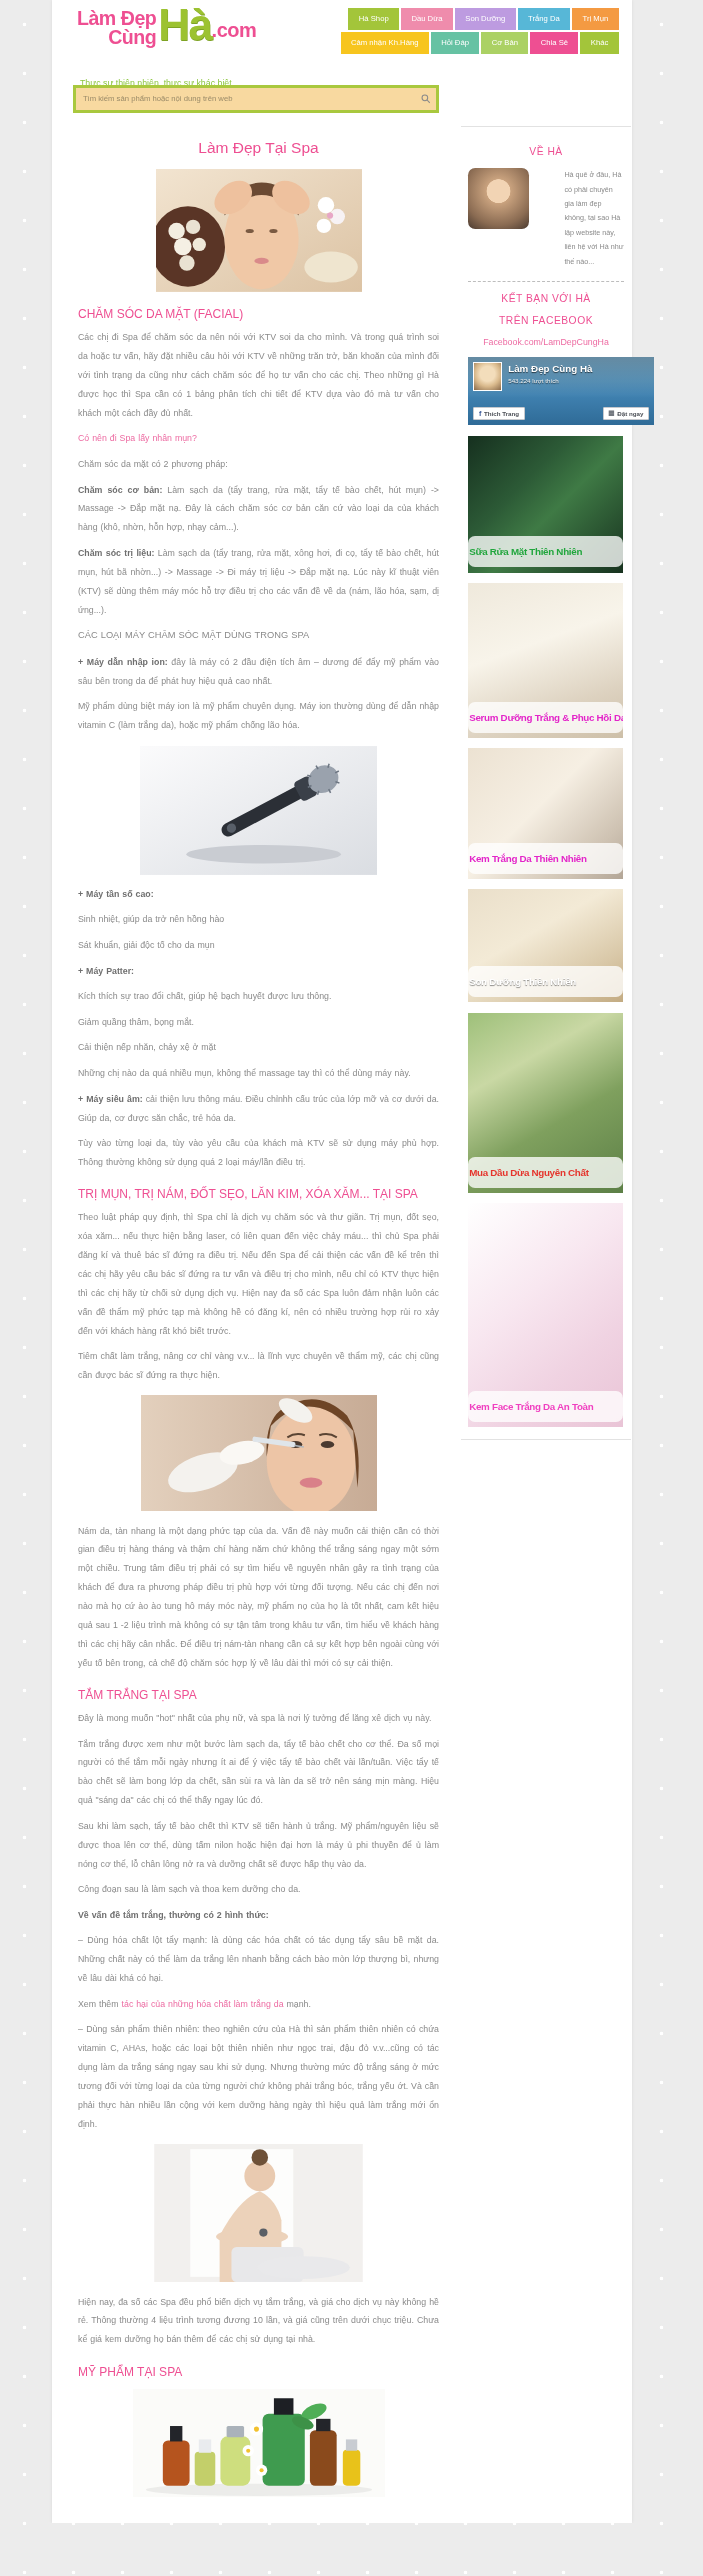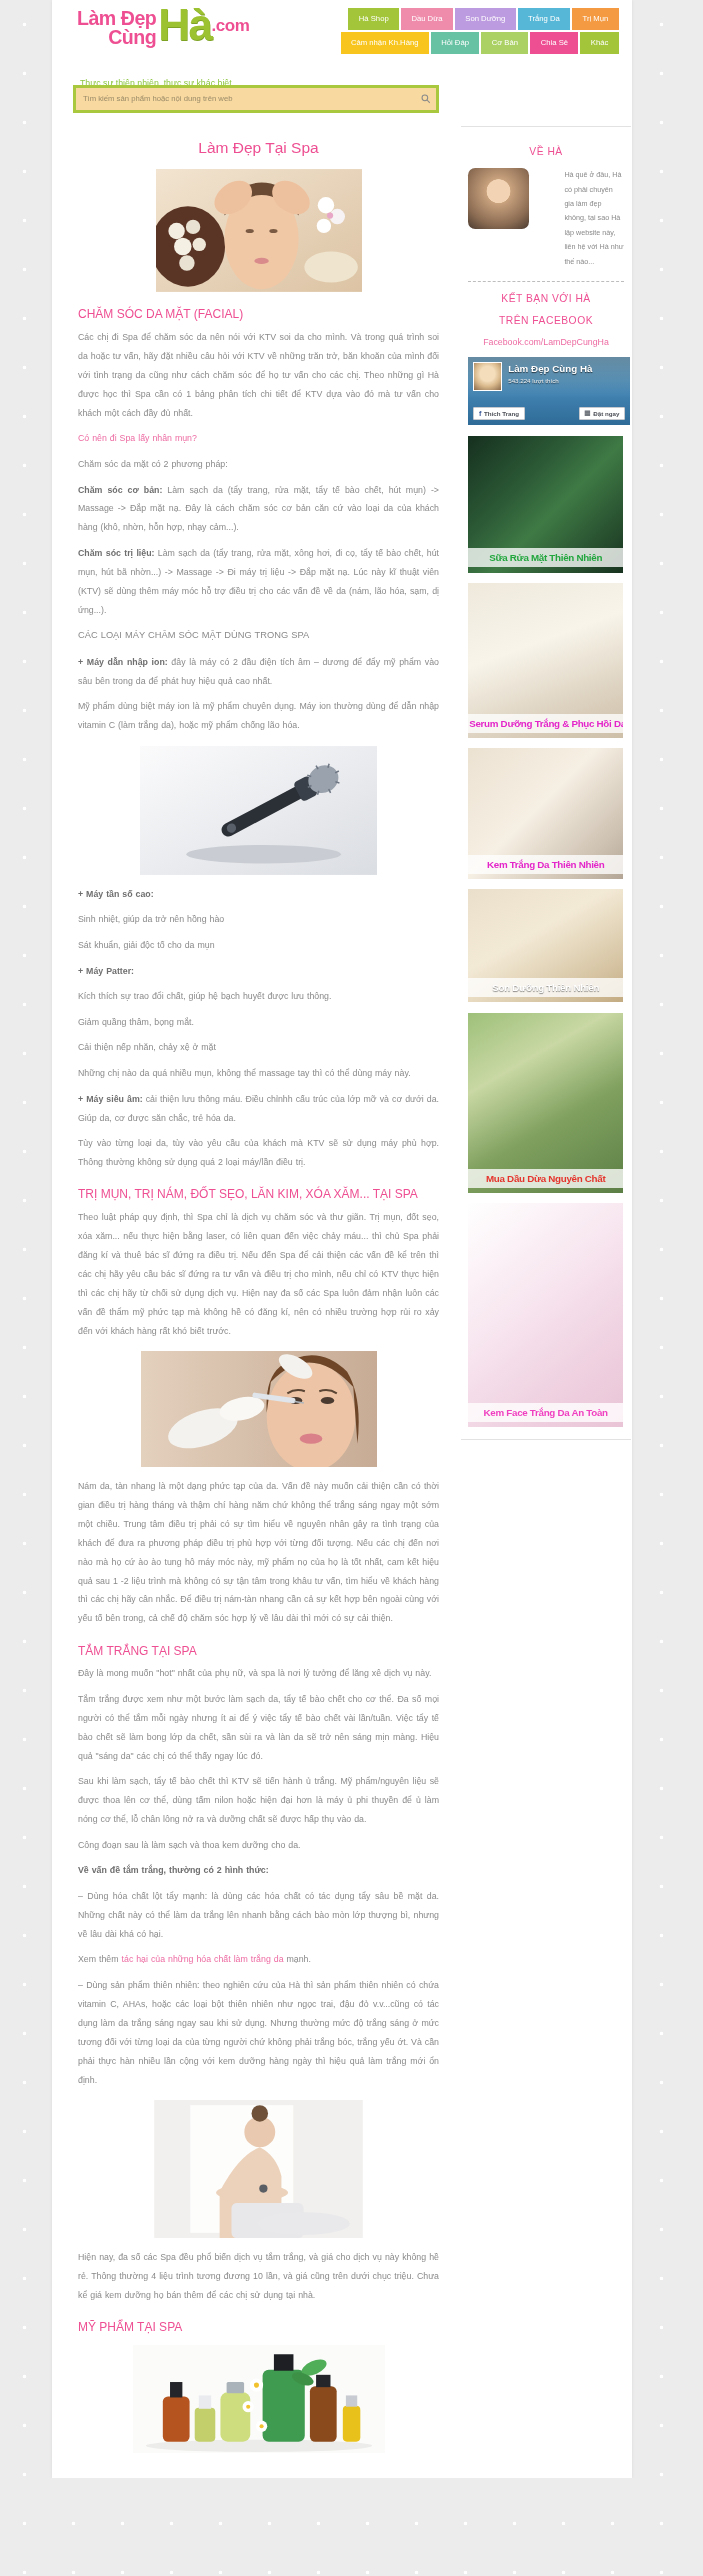--- a/index.html
+++ b/index.html
@@ -23,21 +23,21 @@
   .logo-text { display:inline-block; text-align:right; vertical-align:top; margin-top:3.1px; }
   .logo-text .l1, .logo-text .l2 {
     display:block; color:#ee4f92; font-weight:bold; font-size:19.6px; line-height:.95;
     font-family:"Liberation Sans", sans-serif; letter-spacing:-0.5px;
   }
   .logo-ha {
     display:inline-block; color:#9cc231; font-weight:bold; font-size:44px; line-height:.85;
     vertical-align:top; margin-left:2.1px; letter-spacing:-1.5px;
     text-shadow:0.5px 0.5px 0 #7ea324;
   }
-  .logo-com { color:#ee4f92; font-weight:bold; font-size:17px; vertical-align:bottom; line-height:2.4; letter-spacing:-0.5px; }
+  .logo-com { color:#ee4f92; font-weight:bold; font-size:20px; vertical-align:bottom; line-height:2.4; letter-spacing:-0.5px; }
   .tagline { position:absolute; left:28px; top:78px; color:#8bc53f; font-size:8.8px; }
   .nav-row { position:absolute; right:13.4px; display:flex; gap:2.1px; justify-content:flex-end; }
   .nav-row.r1 { top:8.2px; }
   .nav-row.r2 { top:32px; }
   .nav-btn {
     border:none; color:#fff; font-size:7.7px; padding:0 10.3px; height:21.6px;
     cursor:pointer; font-family:"Liberation Sans", sans-serif;
   }
   
   .search-wrap { position:relative; margin:2.1px 0 0 20.6px; width:366px; background:#a9c83e; padding:3.1px; }
@@ -63,37 +63,37 @@
   aside { width:170px; margin-left:22px; margin-top:9.3px; border-top:0.5px solid #e2e2e2; border-bottom:0.5px solid #e2e2e2; padding:13.4px 7.2px 12.4px; }
   aside h3 { color:#ee4f92; font-size:10.3px; font-weight:normal; text-align:center; margin:5.2px 0 11.3px; letter-spacing:0.5px; }
   .about-row { display:flex; gap:7.2px; }
   .avatar {
     width:61px; height:61px; border-radius:7.2px; flex:none;
     background: radial-gradient(circle at 50% 38%, #f2d4b4 24%, #c9a27e 25%, #8a6b52 70%, #4a3a30 100%);
   }
   .about-row p { font-size:7.2px; line-height:2; color:#8a8a8a;margin-left:28px; }
   hr.dashed { border:none; border-top:0.5px dashed #bdbdbd; margin:12.4px 0 10.3px; }
   .fb-link { display:block; text-align:center; color:#ed6ba2; font-size:8.8px; margin:9.3px 0 10.3px; text-decoration:none; cursor:pointer; }
-  .fb-widget { position:relative; width:162px; height:68px; overflow:hidden; cursor:pointer;
+  .fb-widget { position:relative; width:186px; height:68px; overflow:hidden; cursor:pointer;
     background:linear-gradient(180deg,#86b9d8 0%,#5f9cc4 35%,#3e7fae 60%,#2f6b97 100%); }
   .fbw-shade { position:absolute; inset:0; background:linear-gradient(180deg,rgba(0,0,0,.25),rgba(0,0,0,0) 55%); }
   .fbw-ava { position:absolute; left:5.2px; top:5.2px; width:29px; height:29px; border:1px solid #fff;
     background:radial-gradient(circle at 50% 40%, #f3ddbb 35%, #d9b98c 60%, #8a6a4a 100%); }
   .fbw-name { position:absolute; left:40px; top:6.2px; color:#fff; font-weight:bold; font-size:9.8px; text-shadow:0 0.5px 1px rgba(0,0,0,.6); }
   .fbw-likes { position:absolute; left:40px; top:19.6px; color:#f0f0f0; font-size:6.2px; text-shadow:0 0.5px 1px rgba(0,0,0,.6); }
   .fbw-btn {
     position:absolute; bottom:5.2px; height:13.4px; background:#fff; border:0.5px solid #c6c9ce; border-radius:1px;
     font-size:6.2px; font-weight:bold; color:#4b4f56; display:flex; align-items:center; gap:2.6px; padding:0 4.6px; cursor:pointer;
   }
   .fbw-btn .f { color:#3b5998; font-size:7.2px; font-weight:bold; }
   .fbw-btn .cal { color:#6a6f77; font-size:6.7px; }
   .banner { position:relative; width:155px; margin-top:10.3px; overflow:hidden; cursor:pointer; }
   .caption {
     position:absolute; left:0; right:0; bottom:5.2px; background:rgba(255,255,255,.78);
-    text-align:center; font-weight:bold; font-size:9.8px; padding:4px 1px; letter-spacing:-0.3px; white-space:nowrap;
+    font-weight:bold; font-size:9.8px; padding:10px 1px; letter-spacing:-0.3px; white-space:nowrap;border-radius:7px;
   }
   .bg-sua { background:linear-gradient(135deg,#16301f 0%,#2c5a36 35%,#3f7a45 55%,#17321f 100%); }
   .bg-serum { background:linear-gradient(160deg,#efe9dc 0%,#f8f4ea 40%,#ddd2c0 75%,#cdbfa8 100%); }
   .bg-kemtrang { background:linear-gradient(135deg,#ece2d2 0%,#f6efe3 45%,#cfc3b3 80%,#b3a697 100%); }
   .bg-daudua { background:linear-gradient(150deg,#9ec07a 0%,#c9d8a4 30%,#7fa05e 60%,#5c7f46 100%); }
   .bg-son { background:linear-gradient(150deg,#eadfca 0%,#f3ead6 40%,#d9c8a8 75%,#c3ab82 100%); }
   .bg-kemface { background:linear-gradient(140deg,#ffffff 0%,#f8e7f0 40%,#f0d3e2 70%,#e9c4d6 100%); }
 </style>
 </head>
 <body>
@@ -210,20 +210,21 @@
           <p>Sát khuẩn, giải độc tố cho da mụn</p>
           <p><b>+ Máy Patter:</b></p>
           <p>Kích thích sự trao đổi chất, giúp hệ bạch huyết được lưu thông.</p>
           <p>Giảm quầng thâm, bọng mắt.</p>
           <p>Cải thiện nếp nhăn, chảy xệ ở mặt</p>
           <p>Những chị nào da quá nhiều mụn, không thể massage tay thì có thể dùng máy này.</p>
           <p><b>+ Máy siêu âm:</b> cải thiện lưu thông máu. Điều chỉnhh cấu trúc của lớp mỡ và cơ dưới da. Giúp da, cơ được săn chắc, trẻ hóa da.</p>
           <p>Tùy vào từng loại da, tùy vào yêu cầu của khách mà KTV sẽ sử dụng máy phù hợp. Thông thường không sử dụng quá 2 loại máy/lần điều trị.</p>
           <h2>TRỊ MỤN, TRỊ NÁM, ĐỐT SẸO, LĂN KIM, XÓA XĂM... TẠI SPA</h2>
           <p>Theo luật pháp quy định, thì Spa chỉ là dịch vụ chăm sóc và thư giãn. Trị mụn, đốt sẹo, xóa xăm... nếu thực hiện bằng laser, có liên quan đến việc chảy máu... thì chủ Spa phải đăng kí và thuê bác sĩ  đứng ra điều trị. Nếu đến Spa để cải thiện các vấn đề kể trên thì các chị hãy yêu cầu bác sĩ đứng ra tư vấn và điều trị cho mình, nếu chỉ có KTV thực hiện thì các chị hãy từ chối sử dụng dịch vụ. Hiện nay đa số các Spa luôn đảm nhận luôn các vấn đề thẩm mỹ phức tạp mà không hề có đăng kí, nên có nhiều trường hợp rủi ro xảy đến với khách hàng rất khó biết trước.</p>
+          <p>Tiêm chất làm trắng, nâng cơ chỉ vàng v.v... là lĩnh vực chuyên về thẩm mỹ, các chị cũng cần được bác sĩ đứng ra thực hiện.</p>
           <div class="aimg">
             <svg width="236" height="116" viewBox="0 0 458 225">
               <rect width="458" height="225" fill="#d9c4b2"></rect>
               <rect width="458" height="225" fill="url(#g2)"></rect>
               <defs>
                 <linearGradient id="g2" x1="0" y1="0" x2="1" y2="0">
                   <stop offset="0" stop-color="#e3d0bd"></stop>
                   <stop offset="1" stop-color="#c7ab95"></stop>
                 </linearGradient>
               </defs>

